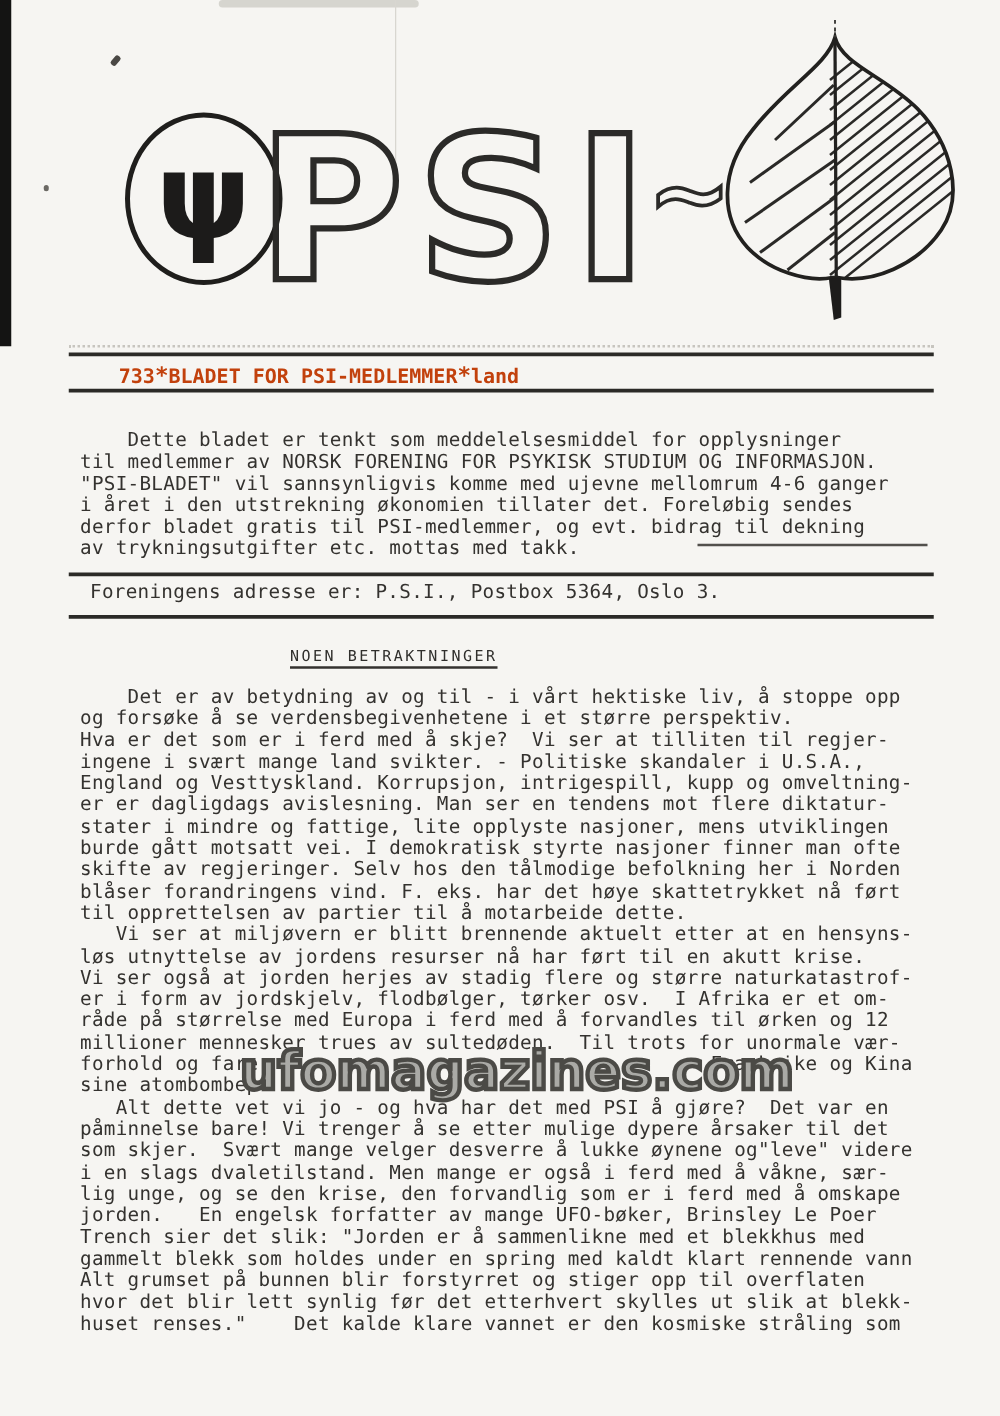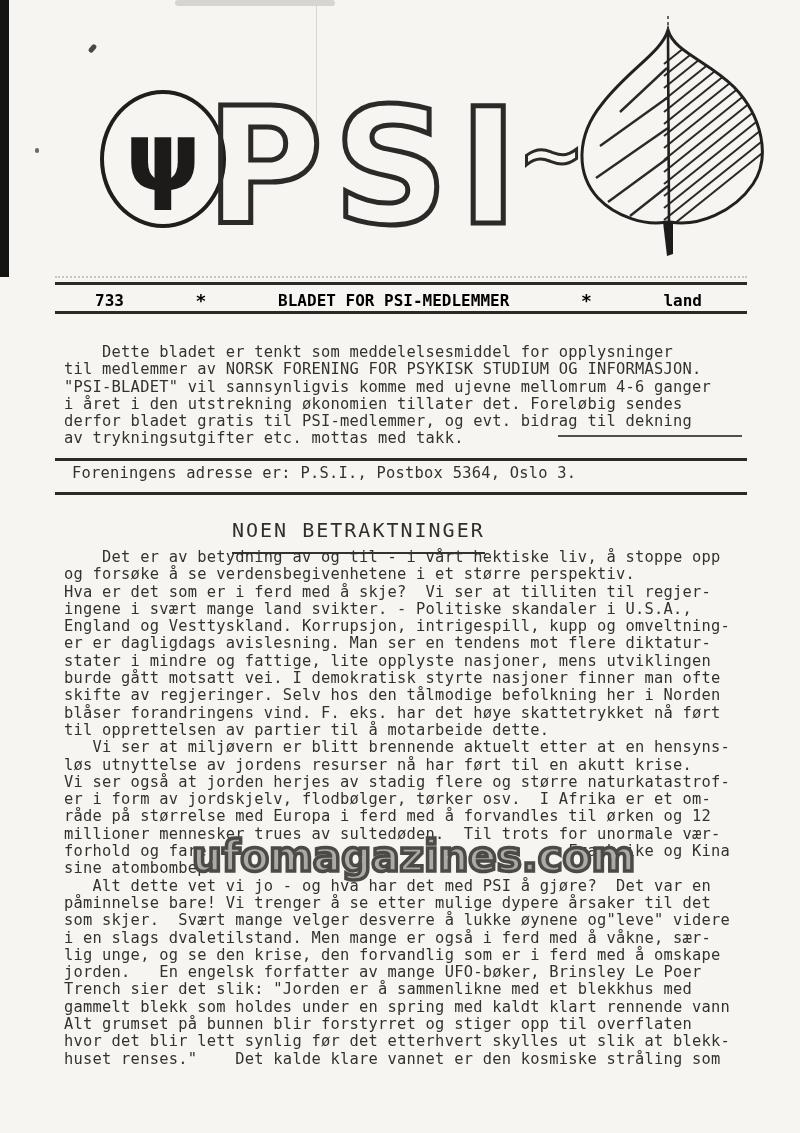--- a/index.html
+++ b/index.html
@@ -30,38 +30,38 @@
   .leaf { position:absolute; left:556px; top:16px; }
 
   
   .rule { position:absolute; left:55px; width:692px; height:3px; background:#2b2a27; }
   .r1 { top:282px; } .r2 { top:311px; } .r3 { top:458px; } .r4 { top:492px; }
   .dotted-line { position:absolute; left:55px; top:276px; width:692px; border-top:2px dotted #a9a69e; opacity:.6; }
 
   
   .masthead {
     position:absolute; left:55px; top:286px; width:692px; height:28px;
-    display:flex; align-items:center; justify-content:space-between;
+    display:flex; align-items:center; justify-content:flex-start;
     padding:0 45px 0 40px; box-sizing:border-box;
-    font-weight:bold; font-size:16px; color:#000000;
+    font-weight:bold; font-size:16px; color:#c2410c;
   }
   .masthead .star { font-size:18px; }
 
   pre {
     margin:0; font-family:"DejaVu Sans Mono", monospace;
     font-size:15.4px; line-height:17.3px; letter-spacing:0.25px; color:#34322f;
     white-space:pre;
   }
   .intro { position:absolute; left:64px; top:344px; }
   .editor-credit { position:absolute; left:412px; top:428px; font-size:15.4px; letter-spacing:0.25px; }
   .address { position:absolute; left:72px; top:464px; font-size:15.4px; letter-spacing:0.25px; }
   .heading {
     position:absolute; left:232px; top:518px; margin:0;
-    font-size:20px; font-weight:normal; letter-spacing:2px;
-    border-bottom:2px solid #34322f; padding-bottom:10px; color:#302f2c;
+    font-size:12px; font-weight:normal; letter-spacing:2px;
+    border-bottom:2px solid #34322f; padding-bottom:1px; color:#302f2c;
   }
   .body-text { position:absolute; left:64px; top:549px; }
 
   .watermark {
     position:absolute; left:192px; top:836px; z-index:5;
     font-family:"DejaVu Sans", sans-serif; font-weight:bold;
     font-size:42px; line-height:1; letter-spacing:0px;
     color:rgba(250,249,246,0.55);
     -webkit-text-stroke:3.5px #4b4a46;
     text-shadow:0 0 1px #4b4a46;

